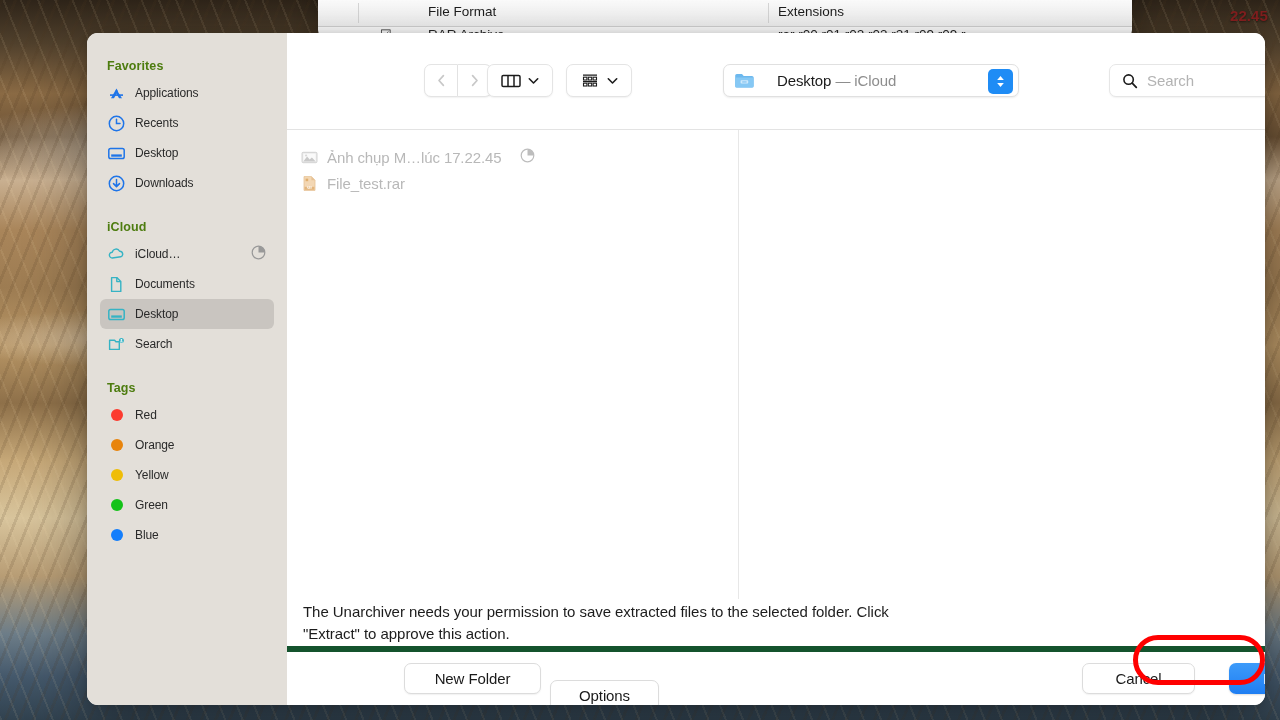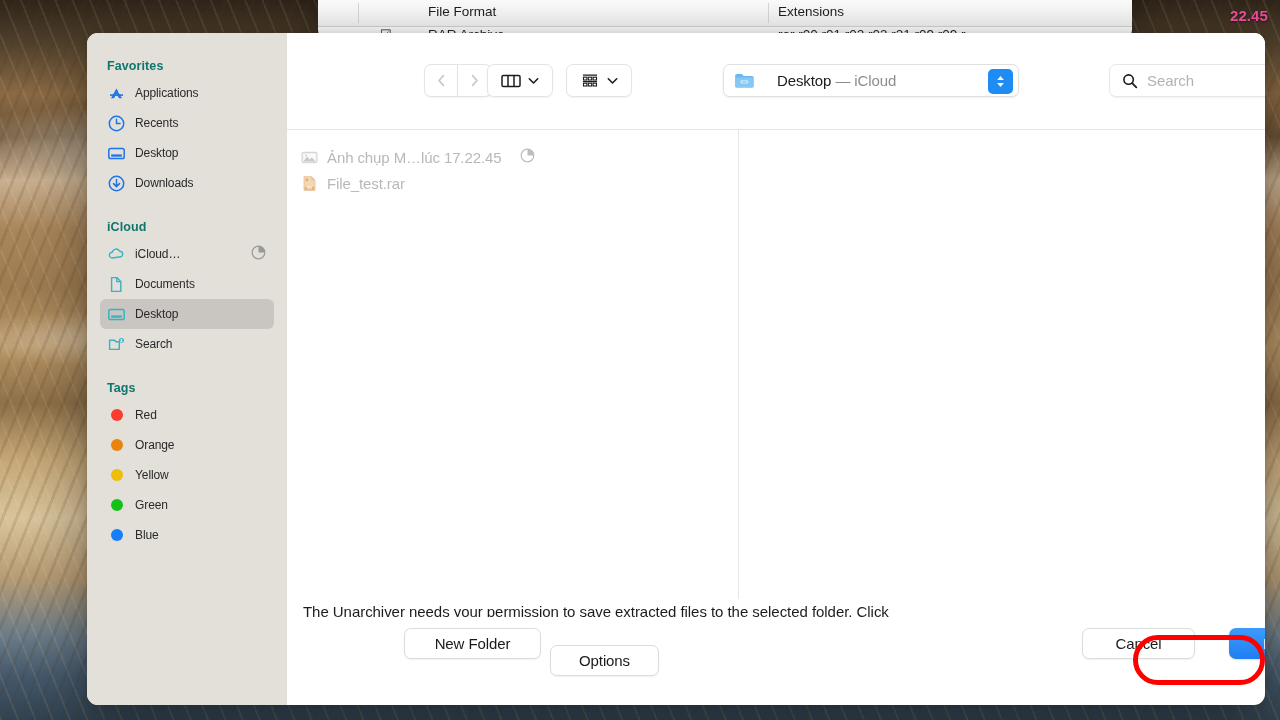--- a/index.html
+++ b/index.html
@@ -55,21 +55,21 @@
     opacity: .85;
   }
 
   
   #menubar-clock {
     position: absolute; top: 0; right: 0;
     width: 148px; height: 30px;
     display: flex; align-items: center; justify-content: flex-end;
     padding-right: 12px;
     box-sizing: border-box;
-    color: #ec4899;
+    color: #7f1d1d;
     font-size: 15px; font-weight: 700;
     letter-spacing: .1px;
     z-index: 3;
     text-shadow: 0 1px 2px rgba(0,0,0,.45);
   }
 
   
   #bg-window {
     position: absolute;
     left: 318px; top: -42px;
@@ -121,21 +121,21 @@
     position: absolute; left: 0; top: 0;
     width: 200px; height: 672px;
     background: rgba(226,222,216,0.97);
     box-sizing: border-box;
     padding-top: 26px;
     overflow: hidden;
   }
   .sb-header {
     font-size: 12.5px;
     font-weight: 700;
-    color: #0f766e;
+    color: #4d7c0f;
     padding: 0 0 5px 20px;
     letter-spacing: .1px;
   }
   .sb-row {
     display: flex; align-items: center;
     height: 30px;
     margin: 0 13px;
     padding-left: 7px;
     border-radius: 6px;
     box-sizing: border-box;
@@ -261,21 +261,21 @@
   }
   #msg-text {
     font-size: 15px; color: #1c1c1c;
     line-height: 1.45; text-align: left;
     max-width: 616px;
     letter-spacing: -.05px;
   }
 
   
   #bottom-bar {
-    position: absolute; left: 200px; top: 584px;
+    position: absolute; left: 200px; top: 619px;
     width: 978px; height: 53px;
     background: #ffffff;
   }
   .bb-btn {
     position: absolute; top: 11px; height: 31px;
     background: #ffffff;
     border: 1px solid #dcdcdc;
     border-radius: 7px;
     box-shadow: 0 1px 1.5px rgba(0,0,0,0.06);
     display: flex; align-items: center; justify-content: center;

